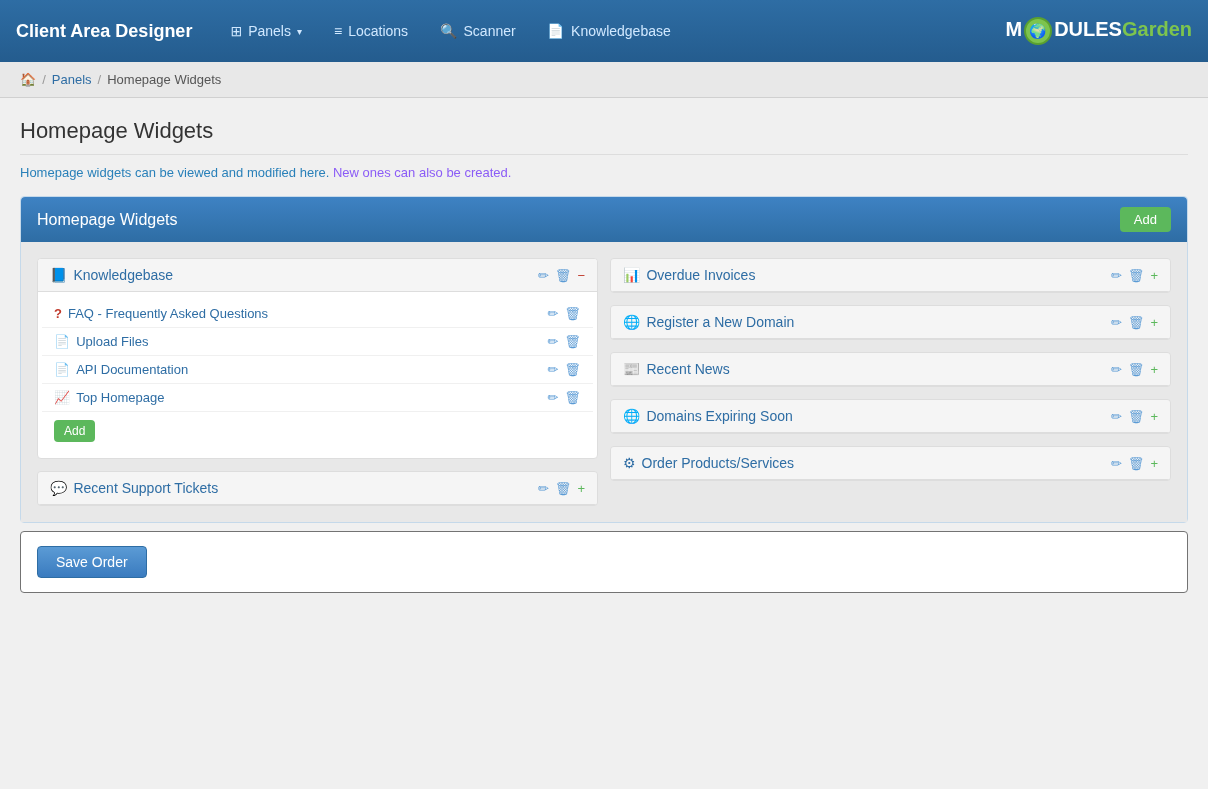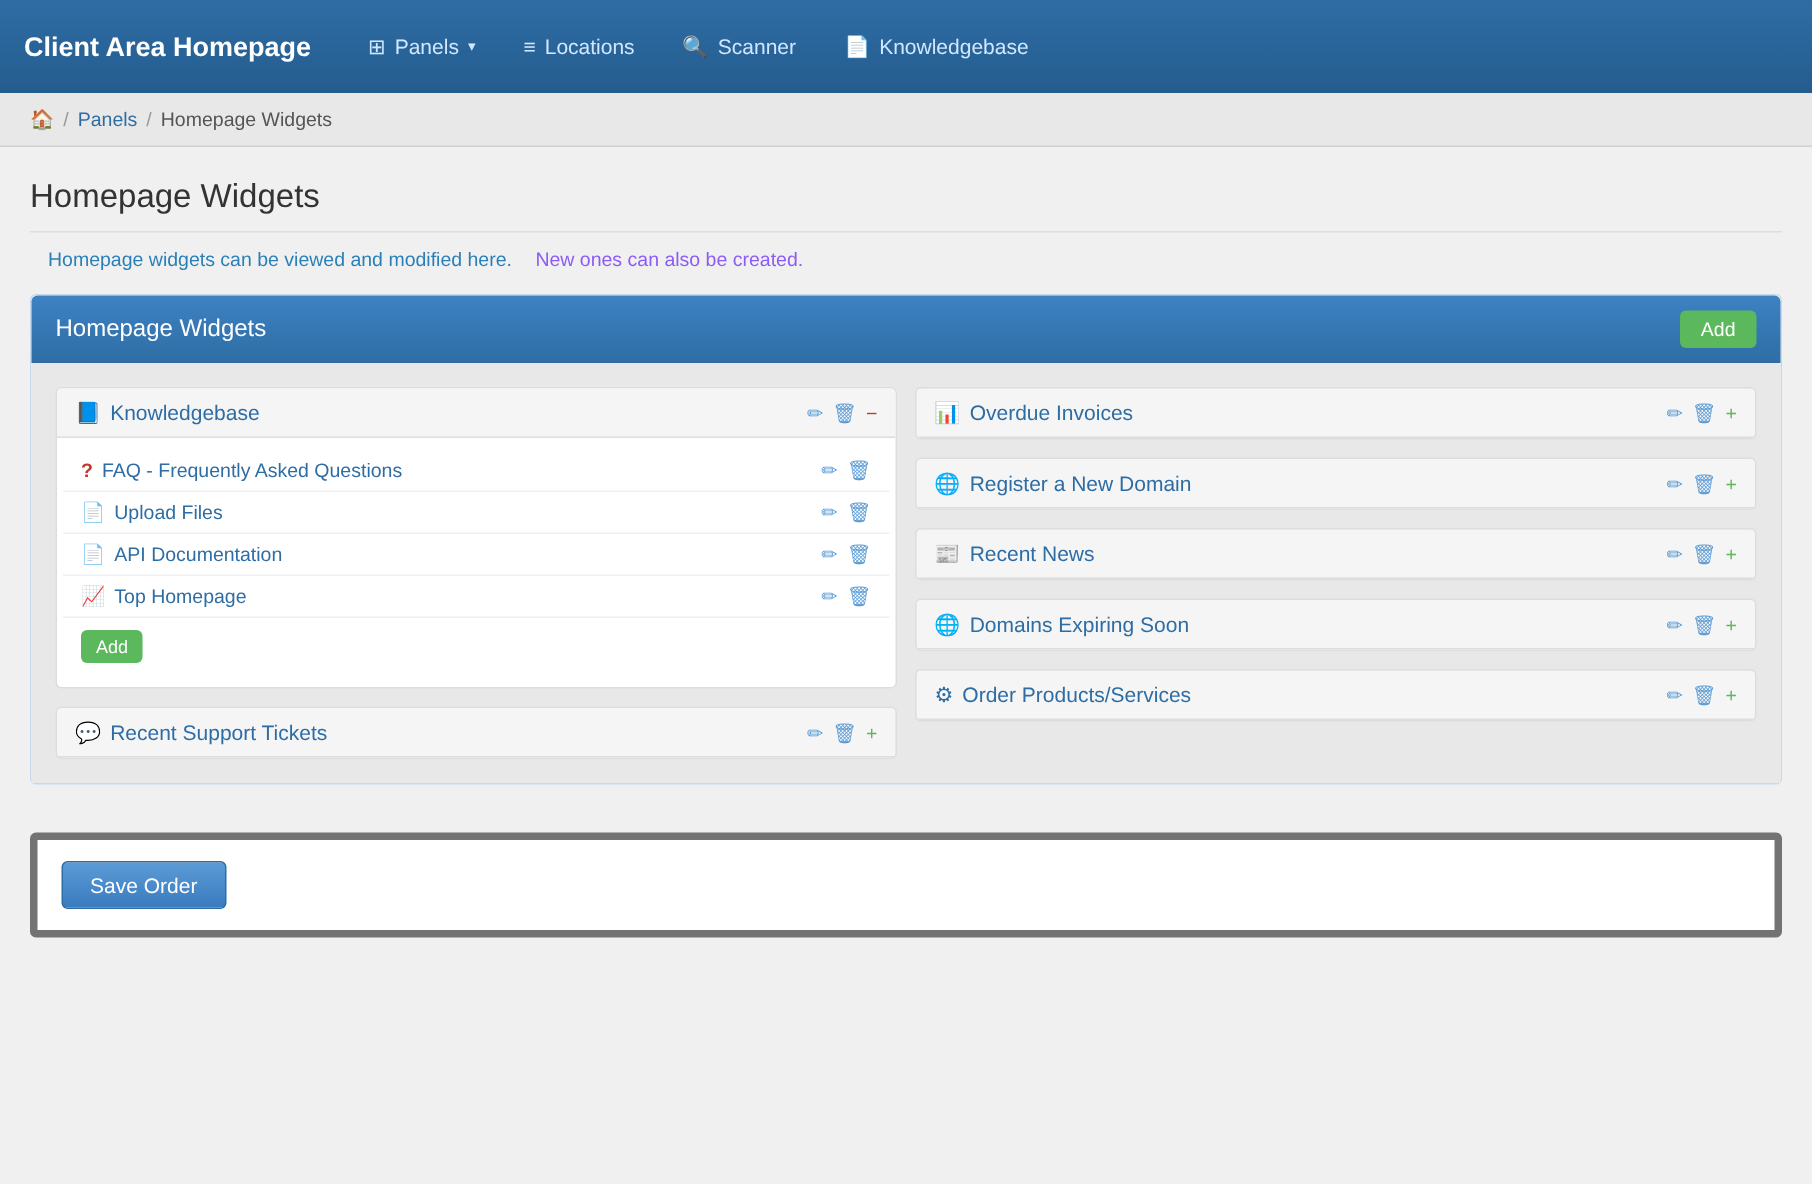--- a/index.html
+++ b/index.html
@@ -86,21 +86,21 @@
       color: #333;
       margin-bottom: 10px;
       padding-bottom: 10px;
       border-bottom: 1px solid #ddd;
     }
     .info-text {
       color: #c0392b;
       margin-bottom: 16px;
       font-size: 13px;
     }
-    .info-text span { color: #2980b9; margin-left: 12px; }
+    .info-text span { color: #2980b9; }
 
     
     .widget-panel {
       background: #fff;
       border: 1px solid #c5d9ea;
       border-radius: 4px;
     }
     .widget-panel-header {
       background: linear-gradient(180deg, #3e82c3 0%, #2e6da4 100%);
       color: #fff;
@@ -186,59 +186,64 @@
       border: none;
       border-radius: 4px;
       padding: 4px 10px;
       cursor: pointer;
       font-size: 12px;
       margin: 8px 12px;
     }
 
     
     .save-bar {
-      margin-top: 32px;
+      margin-top: 8px;
       background: #fff;
-      border: 5px solid #737373;
+      border: 1px solid #737373;
       border-radius: 4px;
       padding: 14px 16px;
     }
     .btn-save-order {
       background: linear-gradient(180deg, #5b9bd5 0%, #3a7bbf 100%);
       color: #fff;
       border: 1px solid #2e6da4;
       padding: 7px 18px;
       border-radius: 4px;
       cursor: pointer;
       font-size: 14px;
     }
   </style>
 </head>
 <body>
 
 <nav class="navbar">
-  <span class="navbar-brand">Client Area Homepage</span>
+  <span class="navbar-brand">Client Area Designer</span>
   <div class="navbar-nav">
     <div class="nav-item">
       <span class="nav-icon">⊞</span>
       <span>Panels</span>
       <span class="caret">▾</span>
     </div>
     <div class="nav-item">
       <span class="nav-icon">≡</span>
       <span>Locations</span>
     </div>
     <div class="nav-item">
       <span class="nav-icon">🔍</span>
       <span>Scanner</span>
     </div>
     <div class="nav-item">
       <span class="nav-icon">📄</span>
       <span>Knowledgebase</span>
     </div>
+  </div>
+  <div class="navbar-logo">
+    <span class="logo-text">
+      <span class="logo-m">M</span><span class="logo-globe">🌍</span><span class="logo-odules">DULES</span><span class="logo-garden">Garden</span>
+    </span>
   </div>
 </nav>
 
 <div class="breadcrumb-bar">
   <span>🏠</span>
   <span class="sep">/</span>
   <a href="#">Panels</a>
   <span class="sep">/</span>
   <span>Homepage Widgets</span>
 </div>

